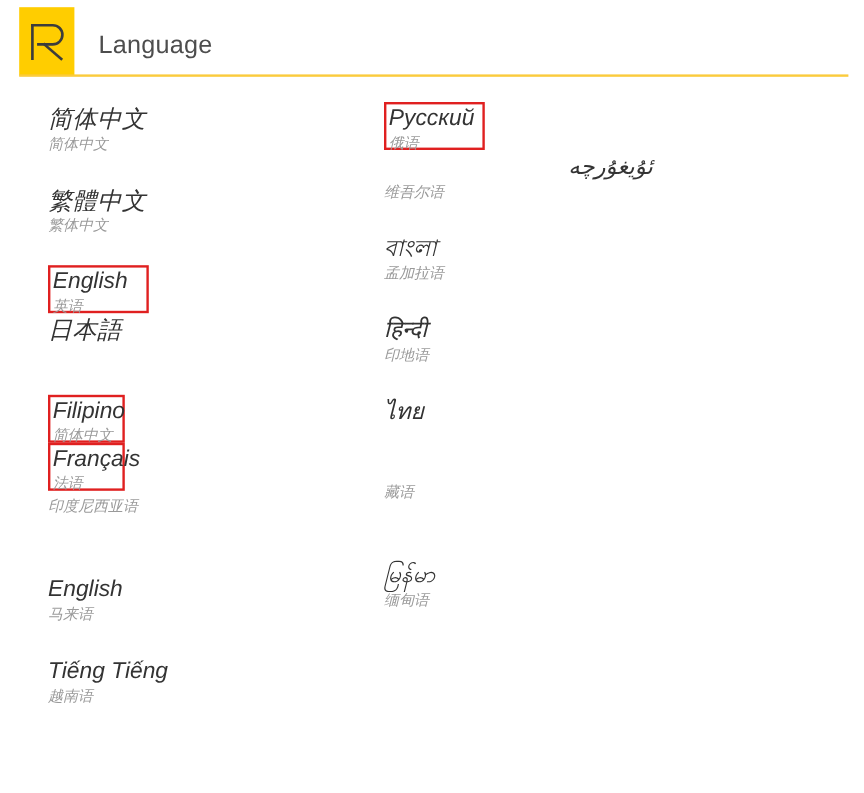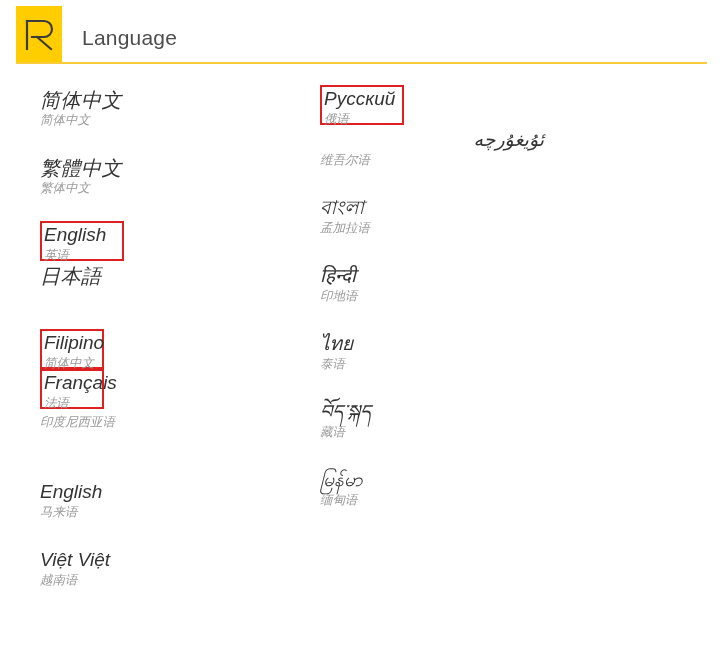--- a/index.html
+++ b/index.html
@@ -141,21 +141,21 @@
         <div class="lang-sub">法语</div>
       </div>
       <div class="lang-item">
         <div class="lang-sub">印度尼西亚语</div>
       </div>
       <div class="lang-item">
         <div class="lang-native">English</div>
         <div class="lang-sub">马来语</div>
       </div>
       <div class="lang-item">
-        <div class="lang-native">Việt Việt</div>
+        <div class="lang-native">Tiếng Tiếng</div>
         <div class="lang-sub">越南语</div>
       </div>
     </div>
   <div class="col col-right">
       <div class="lang-item boxed">
         <div class="lang-native">Русский</div>
         <div class="lang-sub">俄语</div>
       </div>
       <div class="lang-item">
         <div class="lang-native rtl">ئۇيغۇرچە</div>
@@ -164,24 +164,22 @@
       <div class="lang-item">
         <div class="lang-native">বাংলা</div>
         <div class="lang-sub">孟加拉语</div>
       </div>
       <div class="lang-item">
         <div class="lang-native">हिन्दी</div>
         <div class="lang-sub">印地语</div>
       </div>
       <div class="lang-item">
         <div class="lang-native">ไทย</div>
-        <div class="lang-sub">泰语</div>
       </div>
       <div class="lang-item">
-        <div class="lang-native">བོད་སྐད</div>
         <div class="lang-sub">藏语</div>
       </div>
       <div class="lang-item">
         <div class="lang-native">မြန်မာ</div>
         <div class="lang-sub">缅甸语</div>
       </div>
     </div>
 </div>
 
 </body></html>

